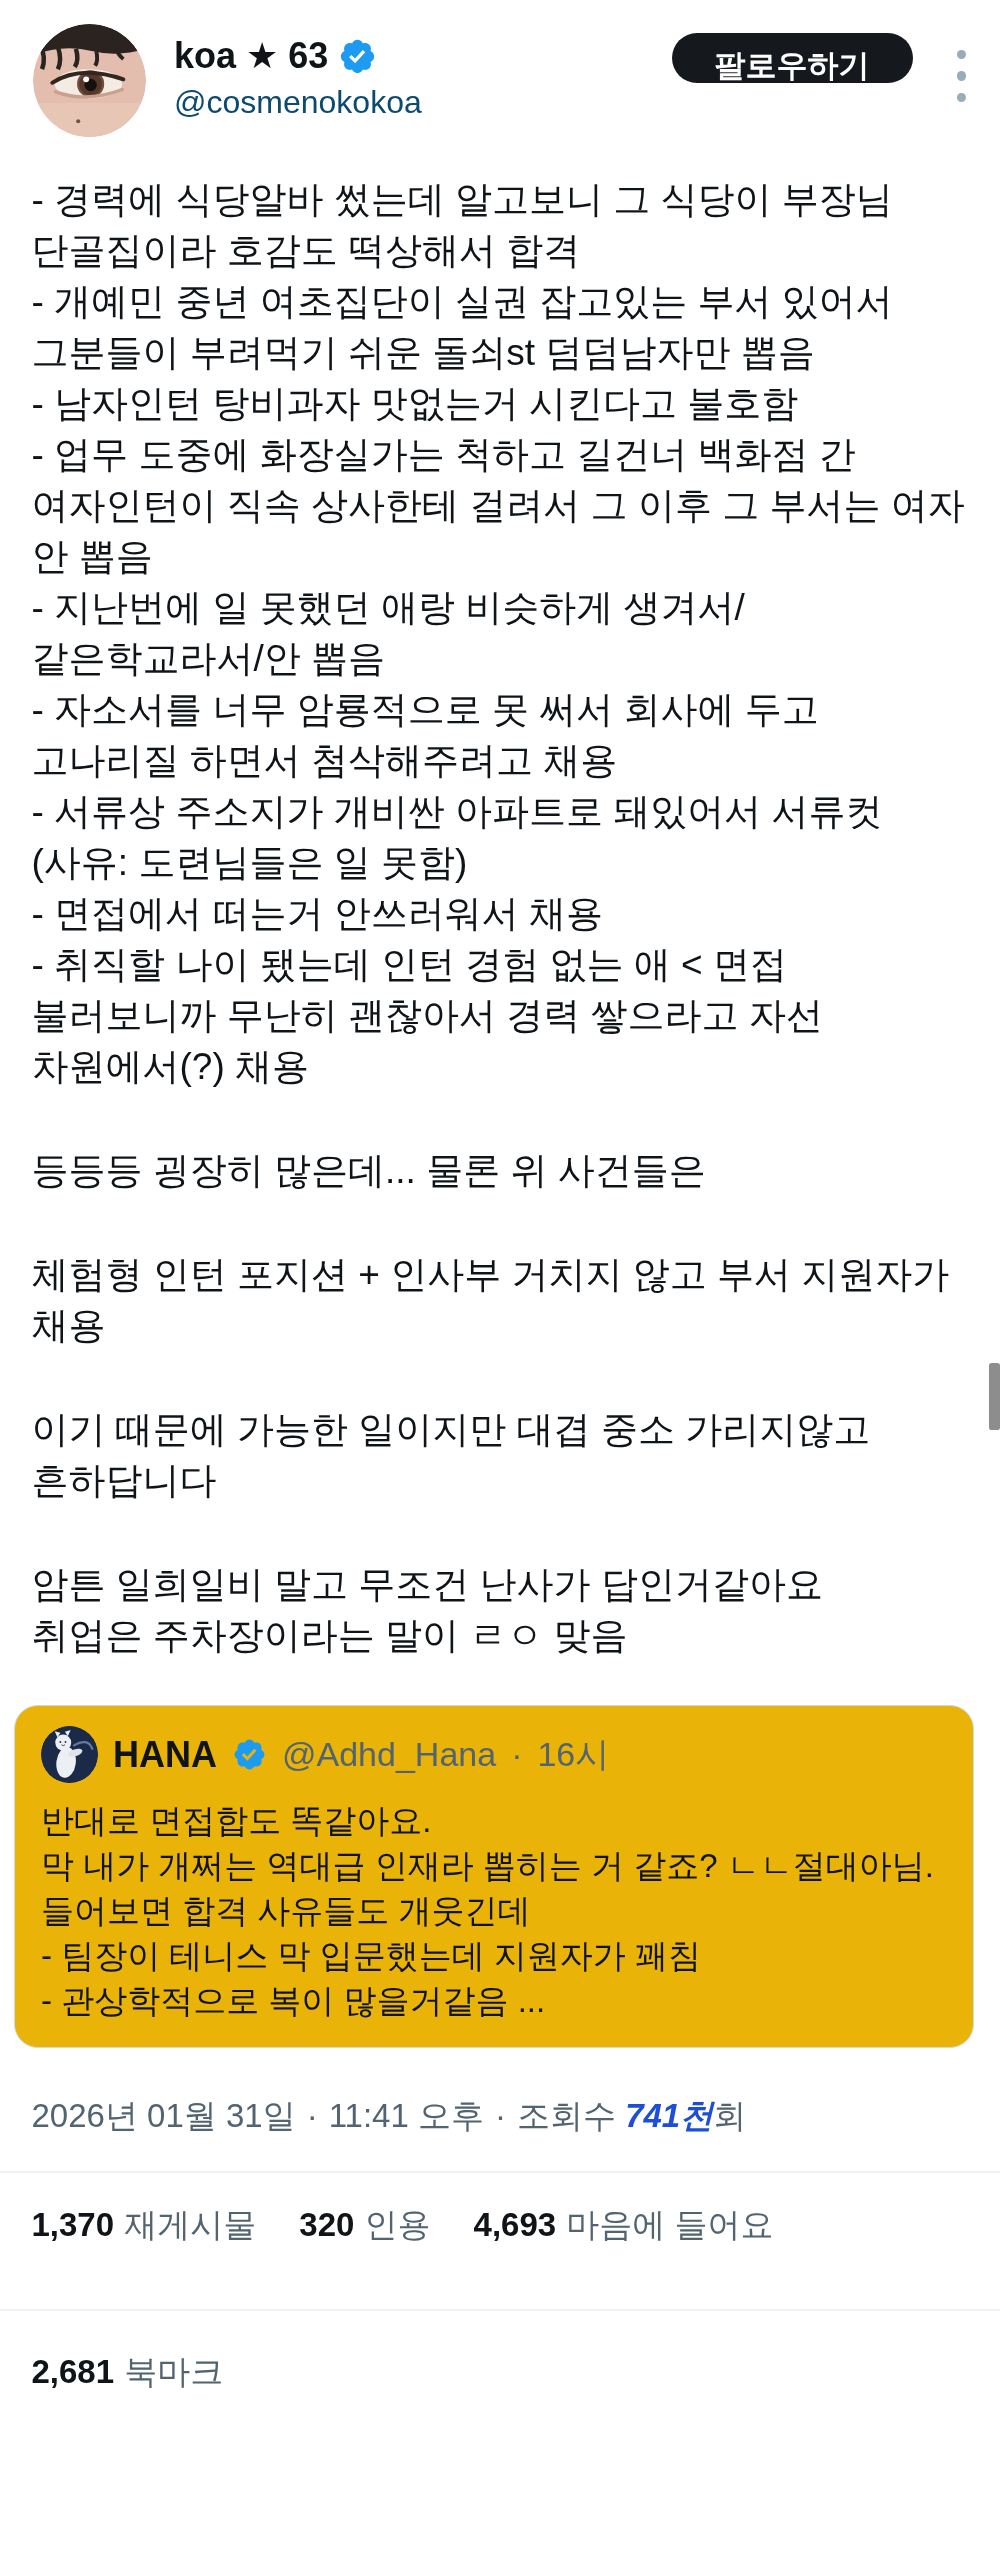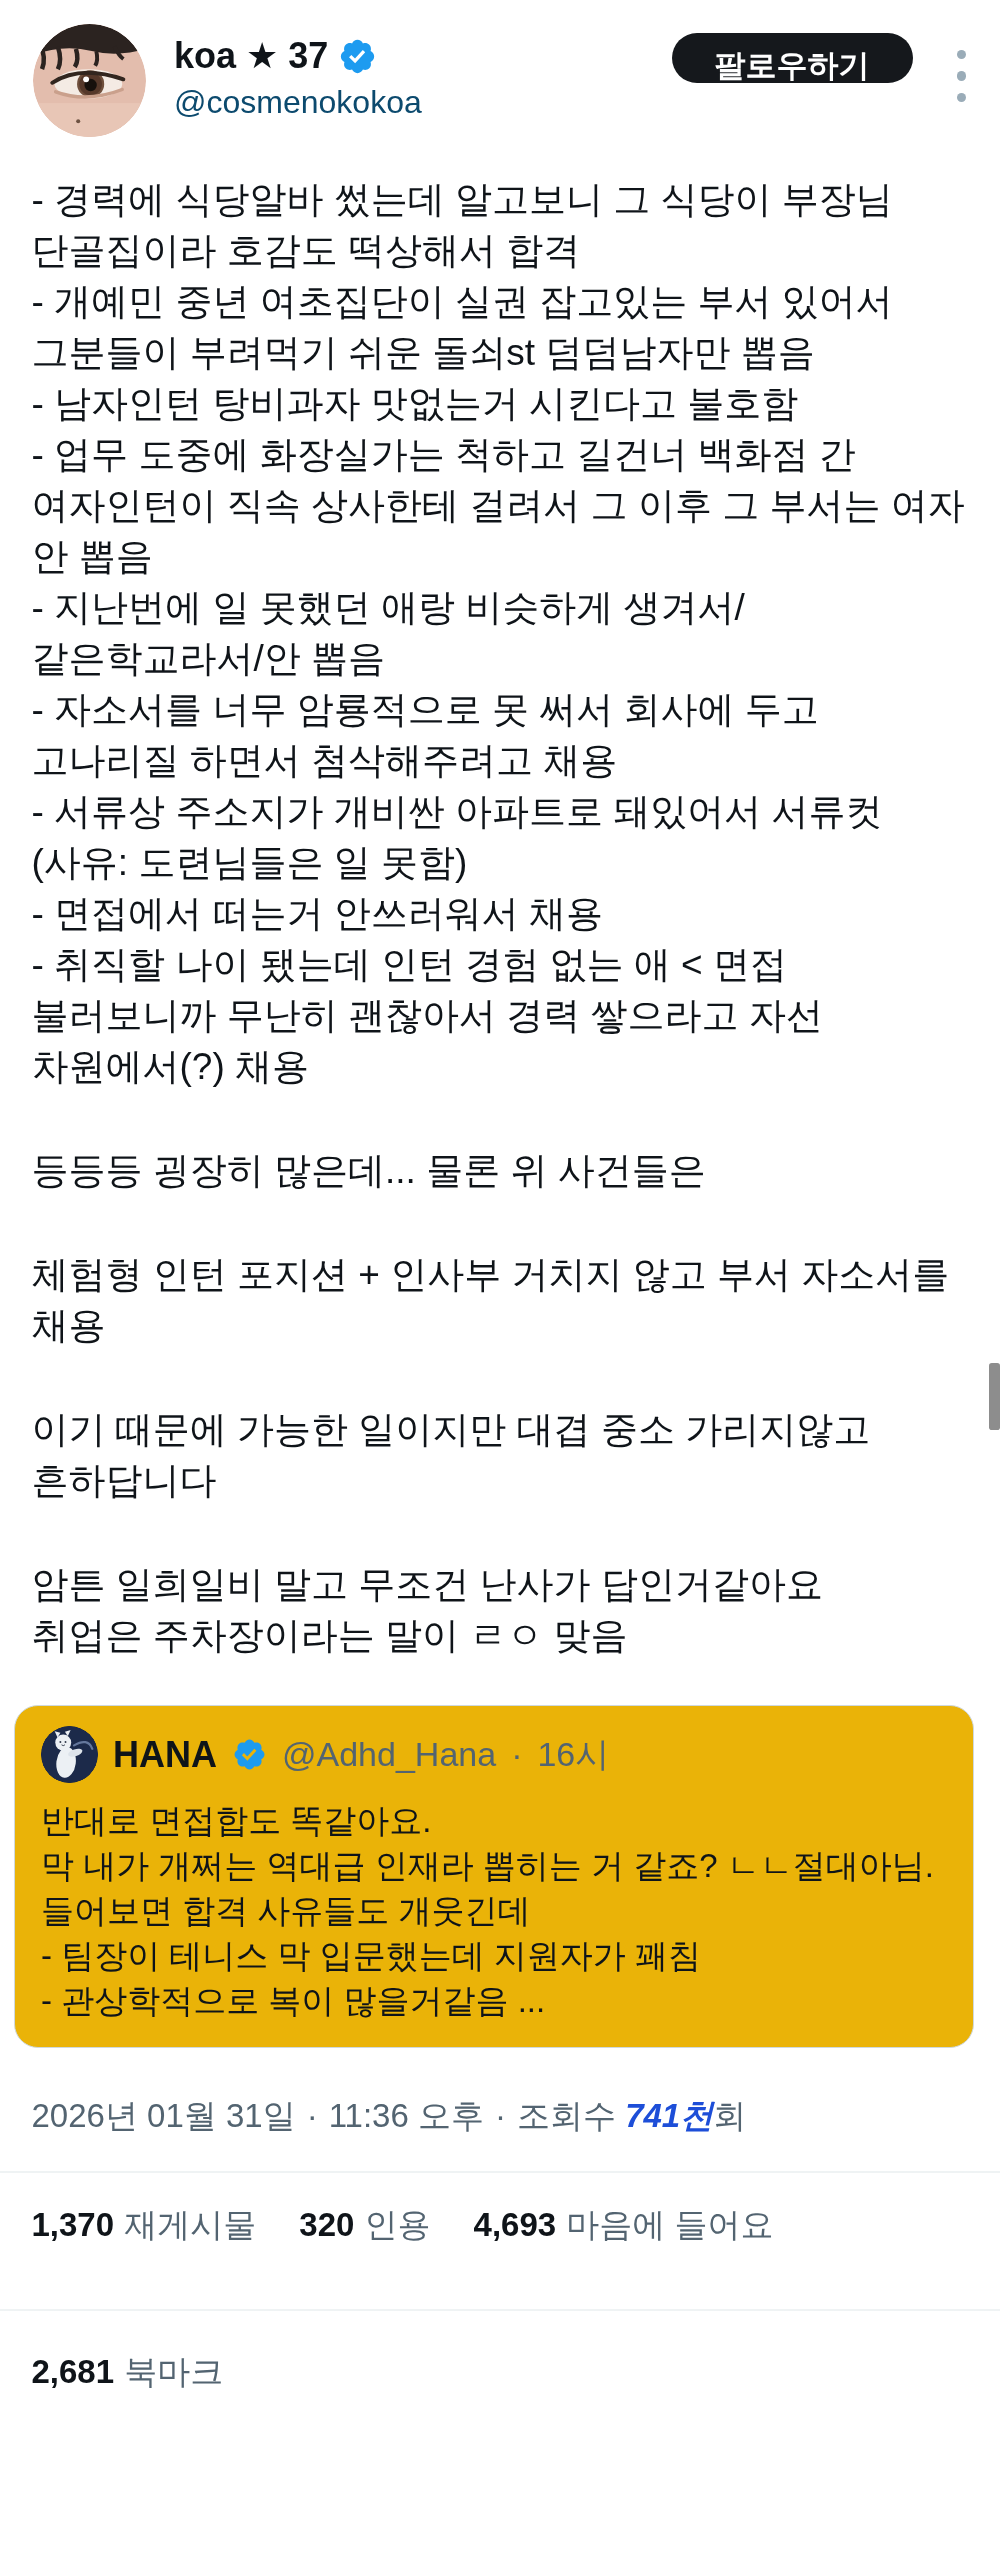--- a/index.html
+++ b/index.html
@@ -90,21 +90,21 @@
         <circle cx="51" cy="54" r="5.5" fill="#16100c"></circle>
         <circle cx="47" cy="49" r="2.6" fill="#ffffff"></circle>
         <path d="M17,52 Q42,36 80,49" stroke="#32261f" stroke-width="3.4" fill="none" stroke-linecap="round"></path>
         <path d="M20,60 Q48,70 79,58" stroke="#caa08c" stroke-width="3" fill="none" stroke-linecap="round"></path>
         <circle cx="40" cy="86" r="1.8" fill="#6d5242"></circle>
       </g>
     </svg>
   </div>
   <div class="names">
     <div class="name-row">
-      <span class="name">koa ★ 37</span>
+      <span class="name">koa ★ 63</span>
       <svg class="badge" viewBox="0 0 24 24" fill="#1d9bf0">
         <path d="M22.25 12c0-1.43-.88-2.67-2.19-3.34.46-1.39.2-2.9-.81-3.91s-2.52-1.27-3.91-.81c-.66-1.31-1.91-2.19-3.34-2.19s-2.67.88-3.33 2.19c-1.4-.46-2.91-.2-3.92.81s-1.26 2.52-.8 3.91c-1.31.67-2.2 1.91-2.2 3.34s.89 2.67 2.2 3.34c-.46 1.39-.21 2.9.8 3.91s2.52 1.26 3.91.81c.67 1.31 1.91 2.19 3.34 2.19s2.68-.88 3.34-2.19c1.39.45 2.9.2 3.91-.81s1.27-2.52.81-3.91c1.31-.67 2.19-1.91 2.19-3.34zm-11.71 4.2L6.8 12.46l1.41-1.42 2.26 2.26 4.8-5.23 1.47 1.36-6.2 6.77z"></path>
       </svg>
     </div>
     <div class="handle">@cosmenokokoa</div>
   </div>
   <button class="follow-btn">팔로우하기</button>
   <div class="more">
       <i></i>
       <i></i>
@@ -125,21 +125,21 @@
 같은학교라서/안 뽑음
 - 자소서를 너무 암룡적으로 못 써서 회사에 두고
 고나리질 하면서 첨삭해주려고 채용
 - 서류상 주소지가 개비싼 아파트로 돼있어서 서류컷
 (사유: 도련님들은 일 못함)
 - 면접에서 떠는거 안쓰러워서 채용
 - 취직할 나이 됐는데 인턴 경험 없는 애 &lt; 면접
 불러보니까 무난히 괜찮아서 경력 쌓으라고 자선
 차원에서(?) 채용</p>
   <p class="body-p">등등등 굉장히 많은데...  물론 위 사건들은</p>
-  <p class="body-p">체험형 인턴 포지션 + 인사부 거치지 않고 부서 자소서를
+  <p class="body-p">체험형 인턴 포지션 + 인사부 거치지 않고 부서 지원자가
 채용</p>
   <p class="body-p">이기 때문에 가능한 일이지만 대겹 중소 가리지않고
 흔하답니다</p>
   <p class="body-p">암튼 일희일비 말고 무조건 난사가 답인거같아요
 취업은 주차장이라는 말이 ㄹㅇ 맞음</p>
 </div>
 
 <div class="quote-card">
   <div class="quote-head">
     <div class="q-avatar">
@@ -173,21 +173,21 @@
     <span class="q-meta">16시</span>
   </div>
   <p class="quote-text">반대로 면접합도 똑같아요.
 막 내가 개쩌는 역대급 인재라 뽑히는 거 같죠? ㄴㄴ절대아님.
 들어보면 합격 사유들도 개웃긴데
 - 팀장이 테니스 막 입문했는데 지원자가 꽤침
 - 관상학적으로 복이 많을거같음 ...</p>
 </div>
 
 <div class="meta-row">
-  <span>2026년 01월 31일</span><span class="dot">·</span><span>11:36 오후</span><span class="dot">·</span><span>조회수</span> <span class="views-num">741천</span><span>회</span>
+  <span>2026년 01월 31일</span><span class="dot">·</span><span>11:41 오후</span><span class="dot">·</span><span>조회수</span> <span class="views-num">741천</span><span>회</span>
 </div>
 
 <div class="divider"></div>
 
 <div class="stats-row">
   <span class="pair">
     <span class="num">1,370</span>
     <span class="lbl">재게시물</span>
   </span>
   <span class="pair">

